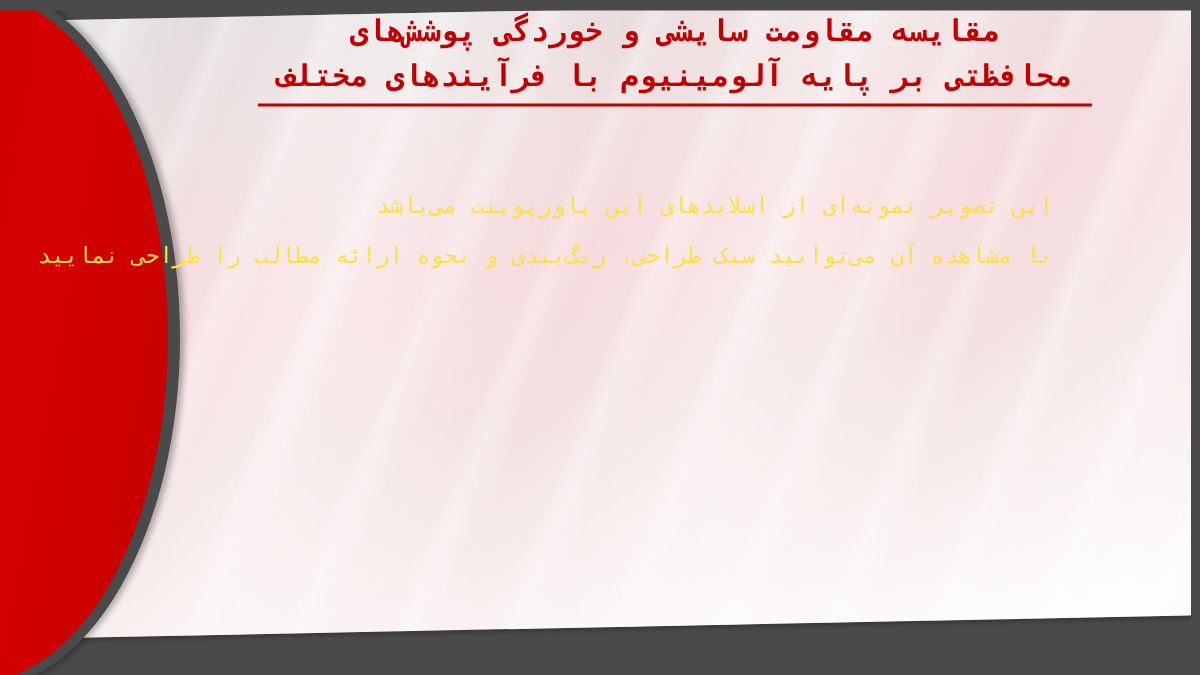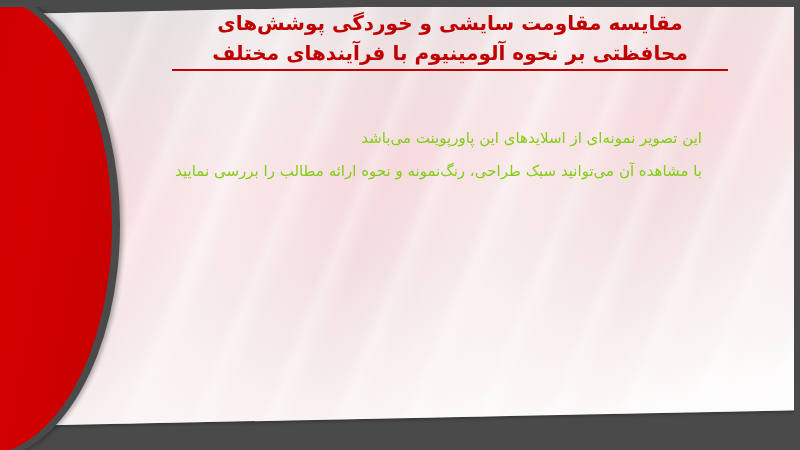--- a/index.html
+++ b/index.html
@@ -11,20 +11,21 @@
   body {
     font-family: "DejaVu Sans", "Liberation Sans", sans-serif;
   }
 
   .slide {
     position: relative;
     width: 800px;
     height: 450px;
     overflow: hidden;
     background: #4a4a4a;           
+    font-family: Liberation Mono, monospace;
   }
 
   
   .bg-panel {
     position: absolute;
     left: -40px;
     top: 6px;
     width: 900px;
     height: 412px;
     background:
@@ -110,21 +111,21 @@
   
   .body-block {
     position: absolute;
     right: 98px;
     top: 122px;
     width: 600px;
     direction: rtl;
     text-align: right;
   }
   .body-line {
-    color: #84cc16;
+    color: #fde047;
     font-size: 15px;
     line-height: 33px;
     white-space: nowrap;
     font-weight: normal;
   }
 
   
   .edge-bottom {
     position: absolute;
     left: 0;
@@ -164,25 +165,25 @@
   <div class="bg-panel"></div>
   <div class="bg-sheen"></div>
 
   <div class="lens-wrap">
     <div class="lens-outline"></div>
     <div class="lens-fill"></div>
   </div>
 
   <div class="title-block">
     <div class="title-line">مقایسه مقاومت سایشی و خوردگی پوشش‌های</div>
-    <div class="title-line">محافظتی بر نحوه آلومینیوم با فرآیندهای مختلف</div>
+    <div class="title-line">محافظتی بر پایه آلومینیوم با فرآیندهای مختلف</div>
     <div class="title-underline"></div>
   </div>
 
   <div class="body-block">
     <div class="body-line">این تصویر نمونه‌ای از اسلایدهای این پاورپوینت می‌باشد</div>
-    <div class="body-line">با مشاهده آن می‌توانید سبک طراحی، رنگ‌نمونه و نحوه ارائه مطالب را بررسی نمایید</div>
+    <div class="body-line">با مشاهده آن می‌توانید سبک طراحی، رنگ‌بندی و نحوه ارائه مطالب را طراحی نمایید</div>
   </div>
 
   <div class="edge-top"></div>
   <div class="edge-right"></div>
 
 </div>
 
 </body></html>

